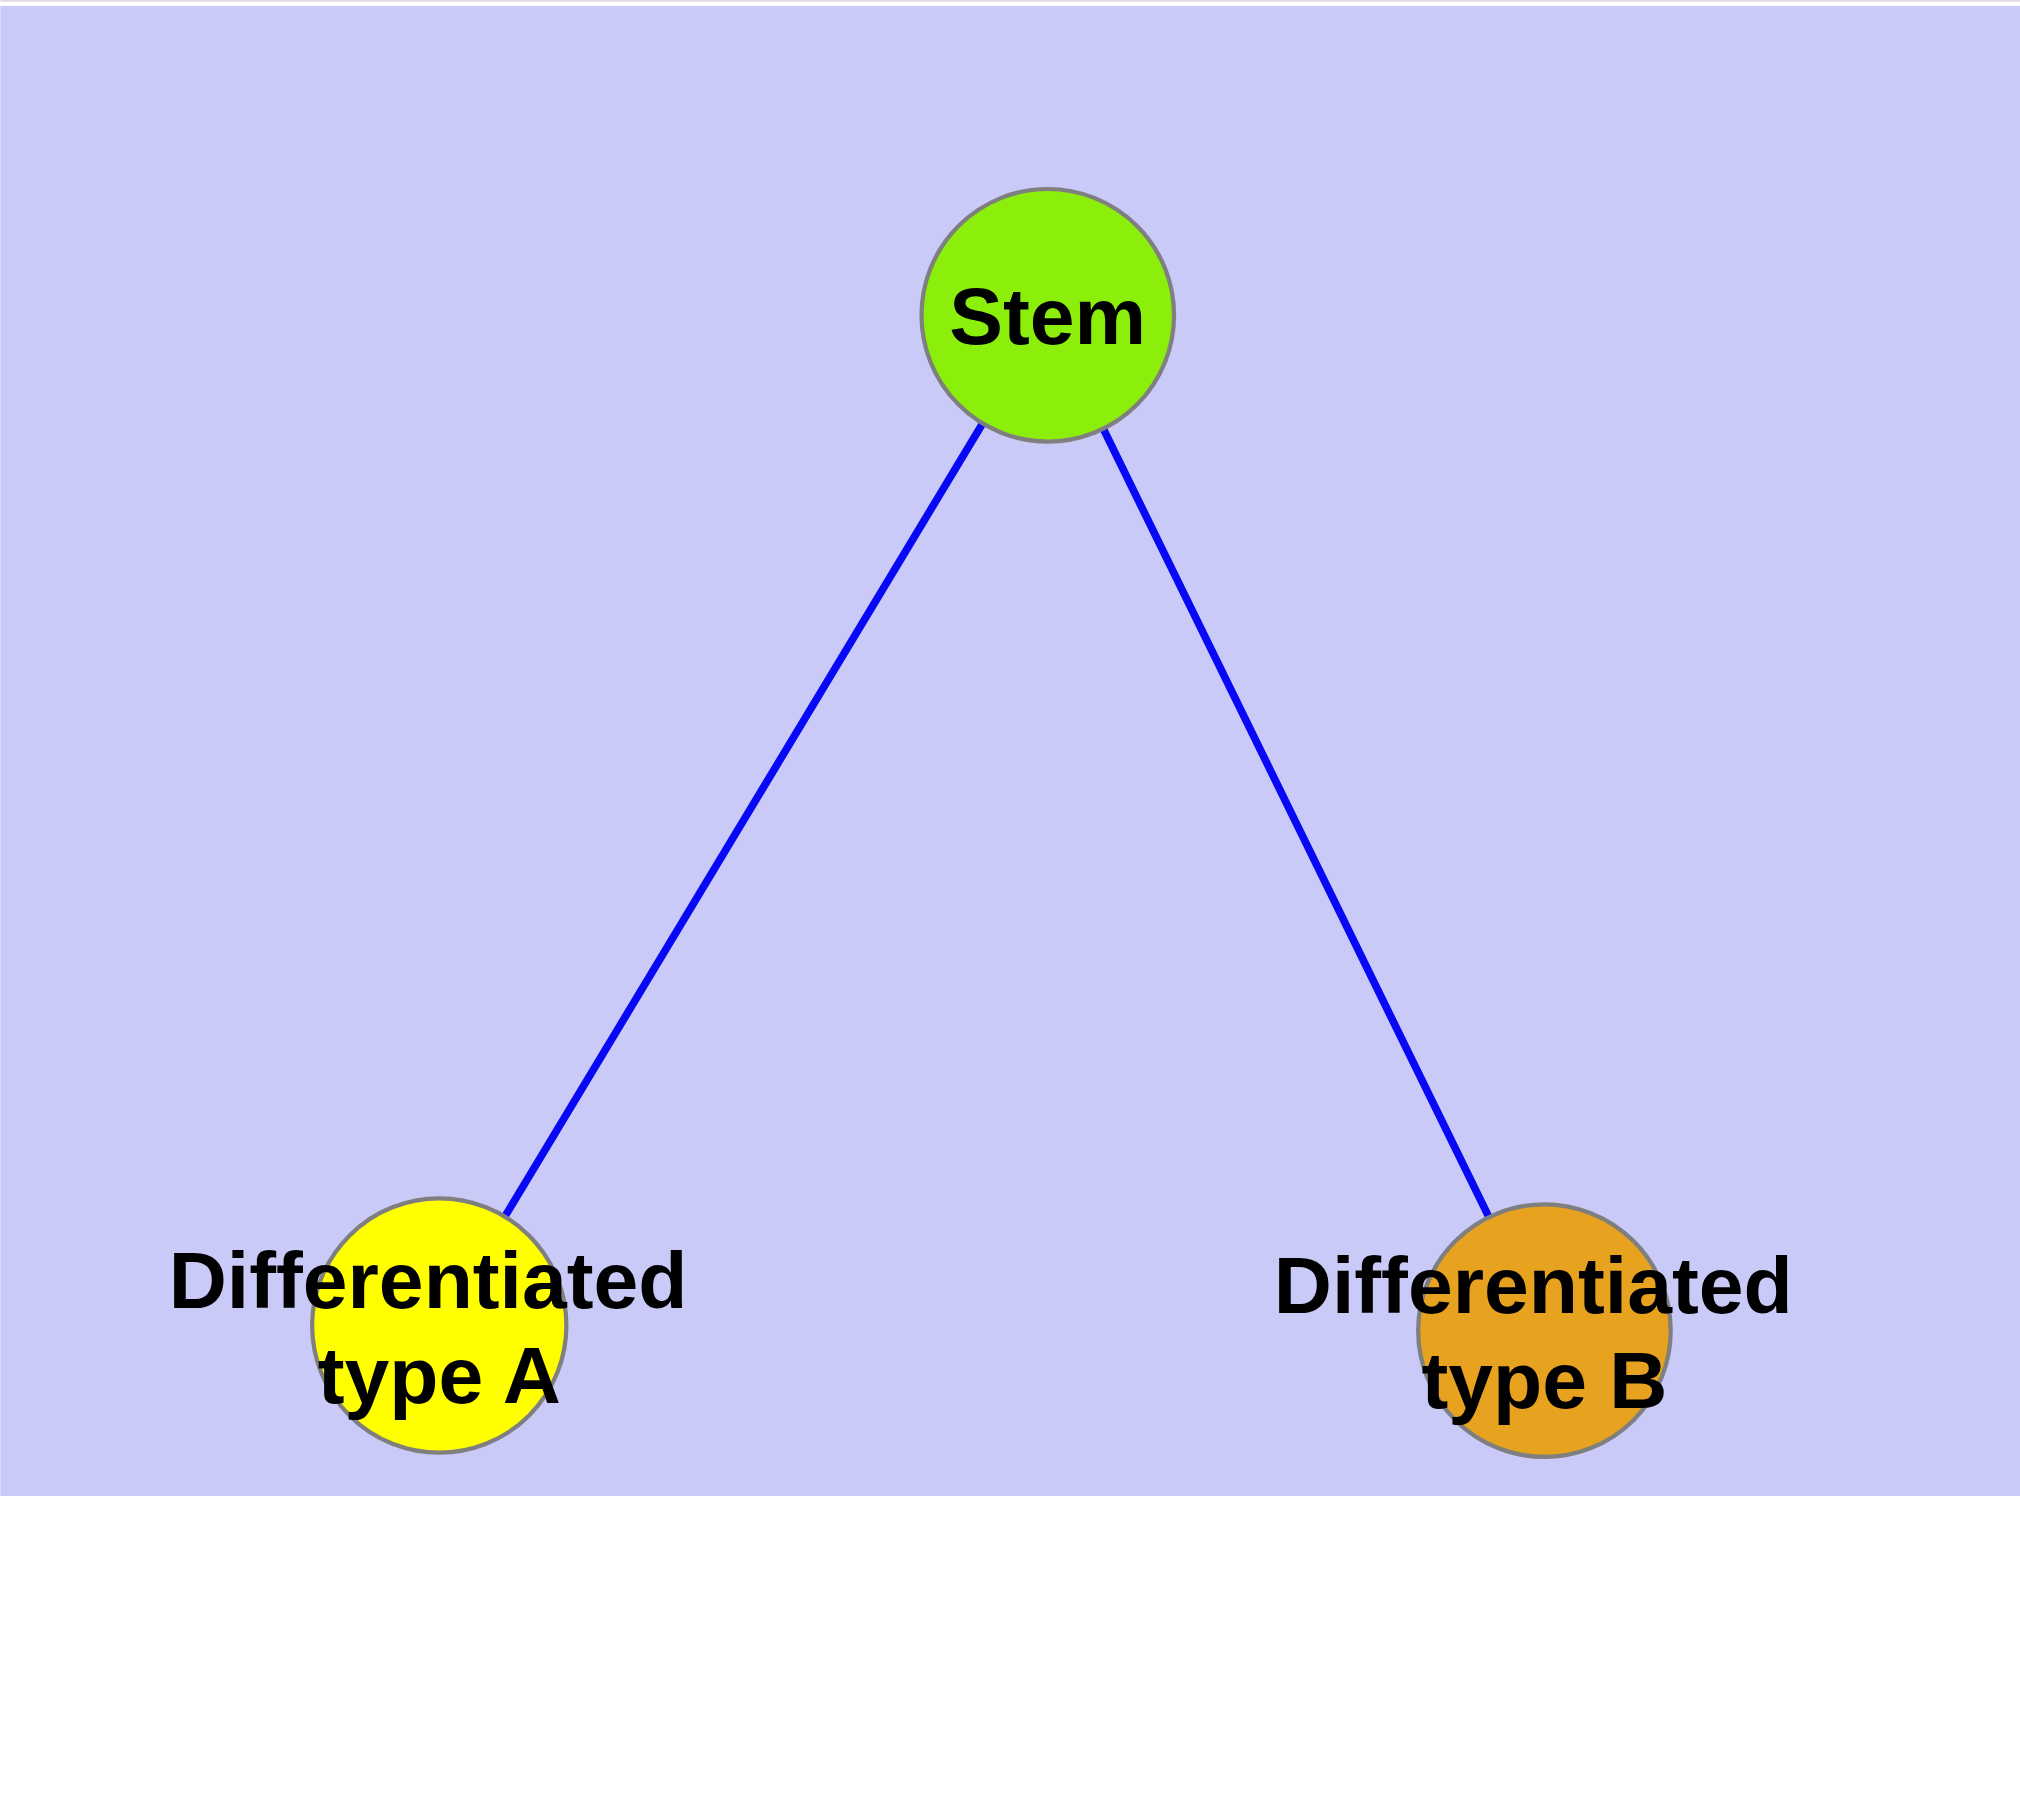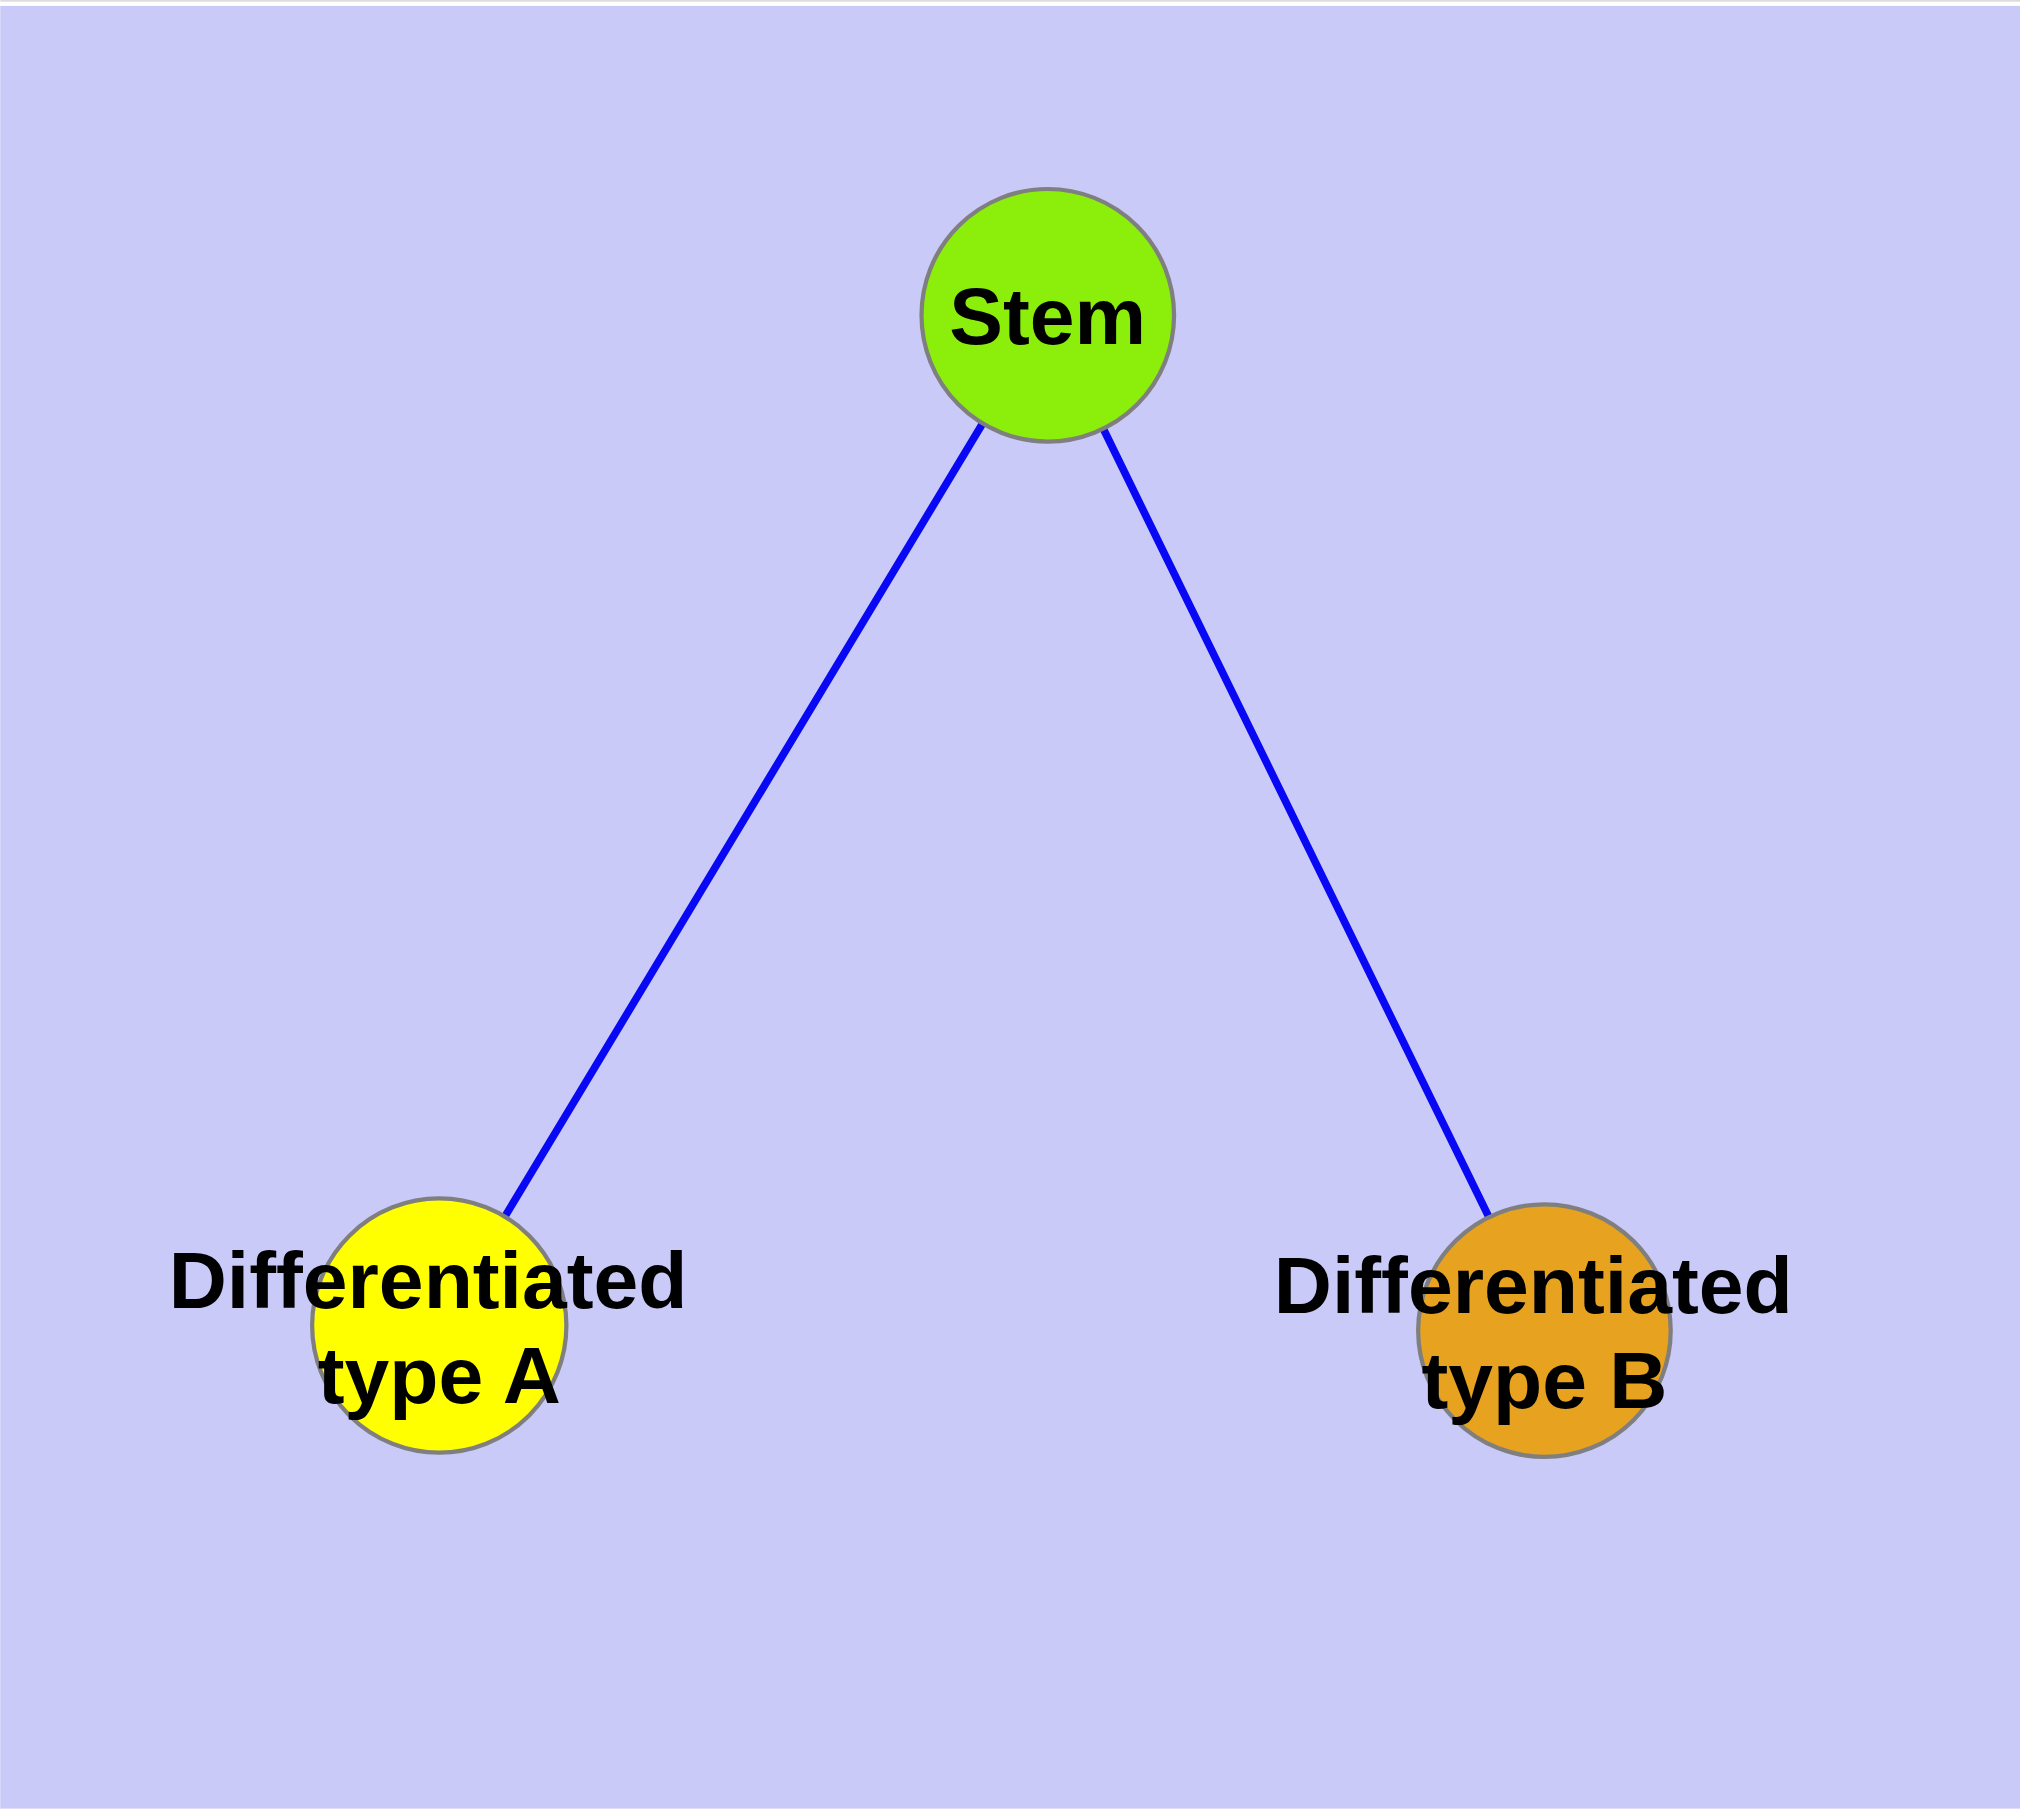--- a/index.html
+++ b/index.html
@@ -3,21 +3,21 @@
 <meta charset="utf-8">
 <style>
   html, body {
     margin: 0;
     padding: 0;
     background: #ffffff;
   }
   .page {
     position: relative;
     width: 2021px;
-    height: 1812px;
+    height: 1496px;
     background: #ffffff;
     overflow: hidden;
     font-family: "Liberation Sans", sans-serif;
   }
   .graph-svg {
     position: absolute;
     left: 0;
     top: 0;
     display: block;
   }

